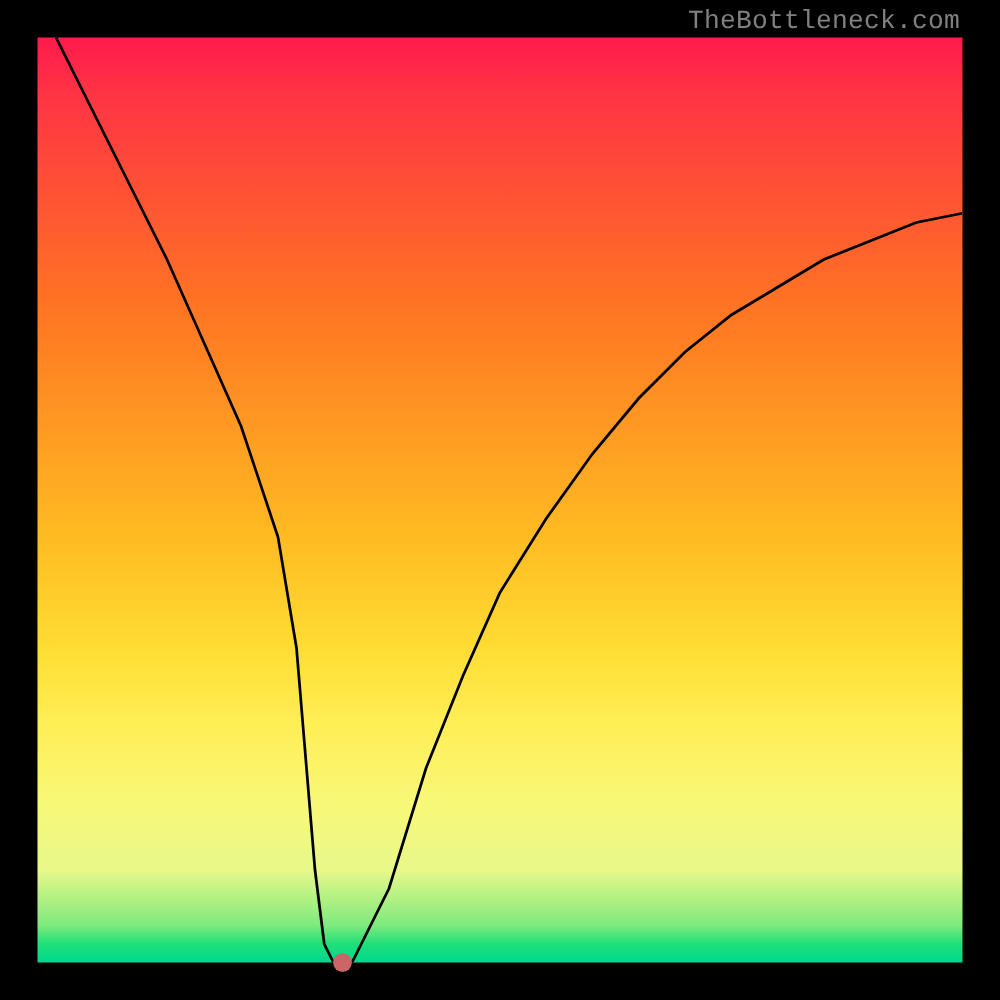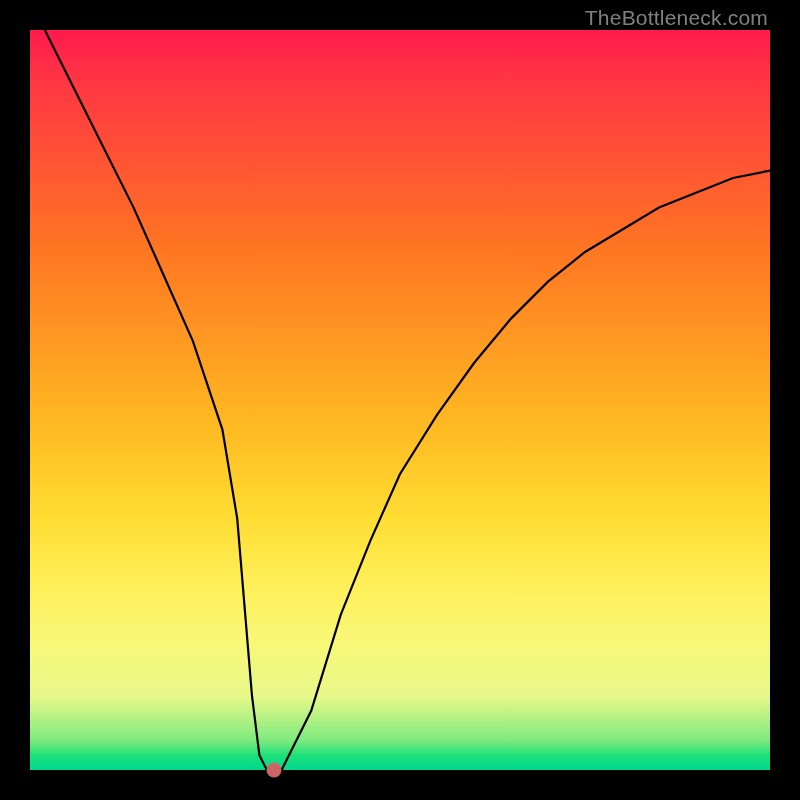--- a/index.html
+++ b/index.html
@@ -35,20 +35,21 @@
     );
   }
   .watermark {
     position: absolute;
     top: 6px;
     right: 32px;
     color: #808080;
     font-size: 21px;
     font-weight: 500;
     letter-spacing: 0.2px;
+    font-family: Liberation Mono, monospace;
   }
   svg.curve {
     position: absolute;
     left: 0;
     top: 0;
     width: 740px;
     height: 740px;
   }
   .marker {
     position: absolute;

